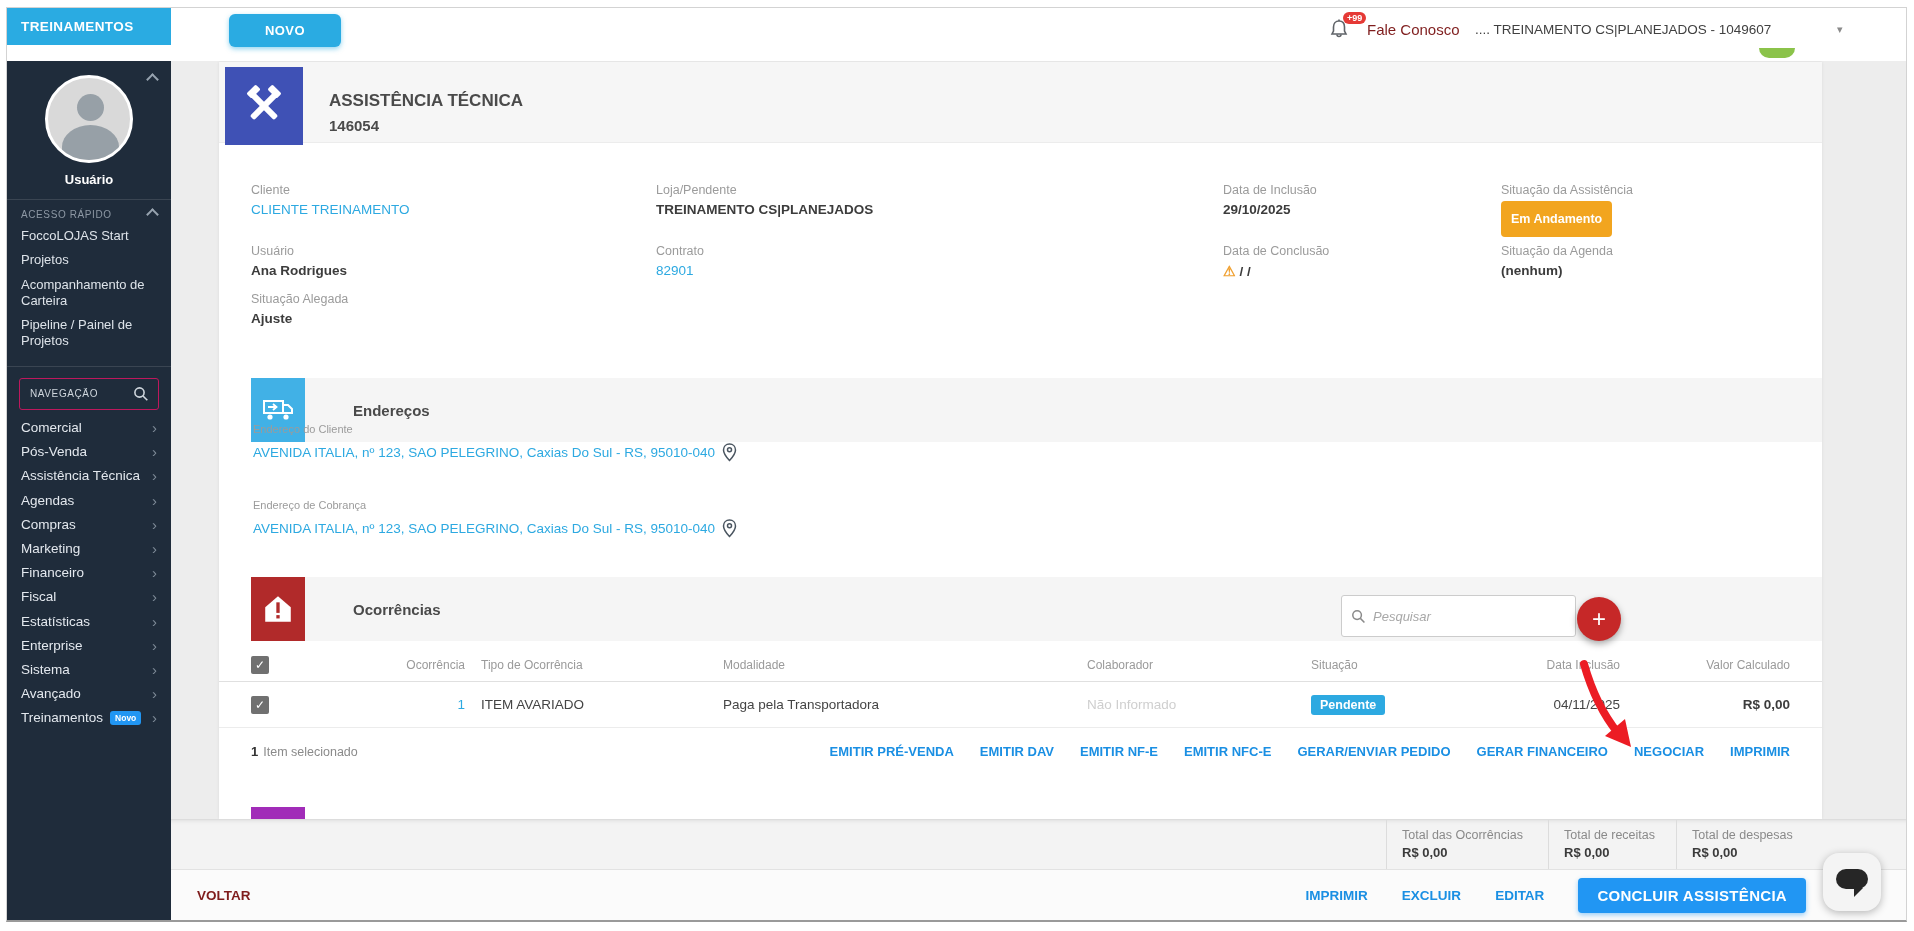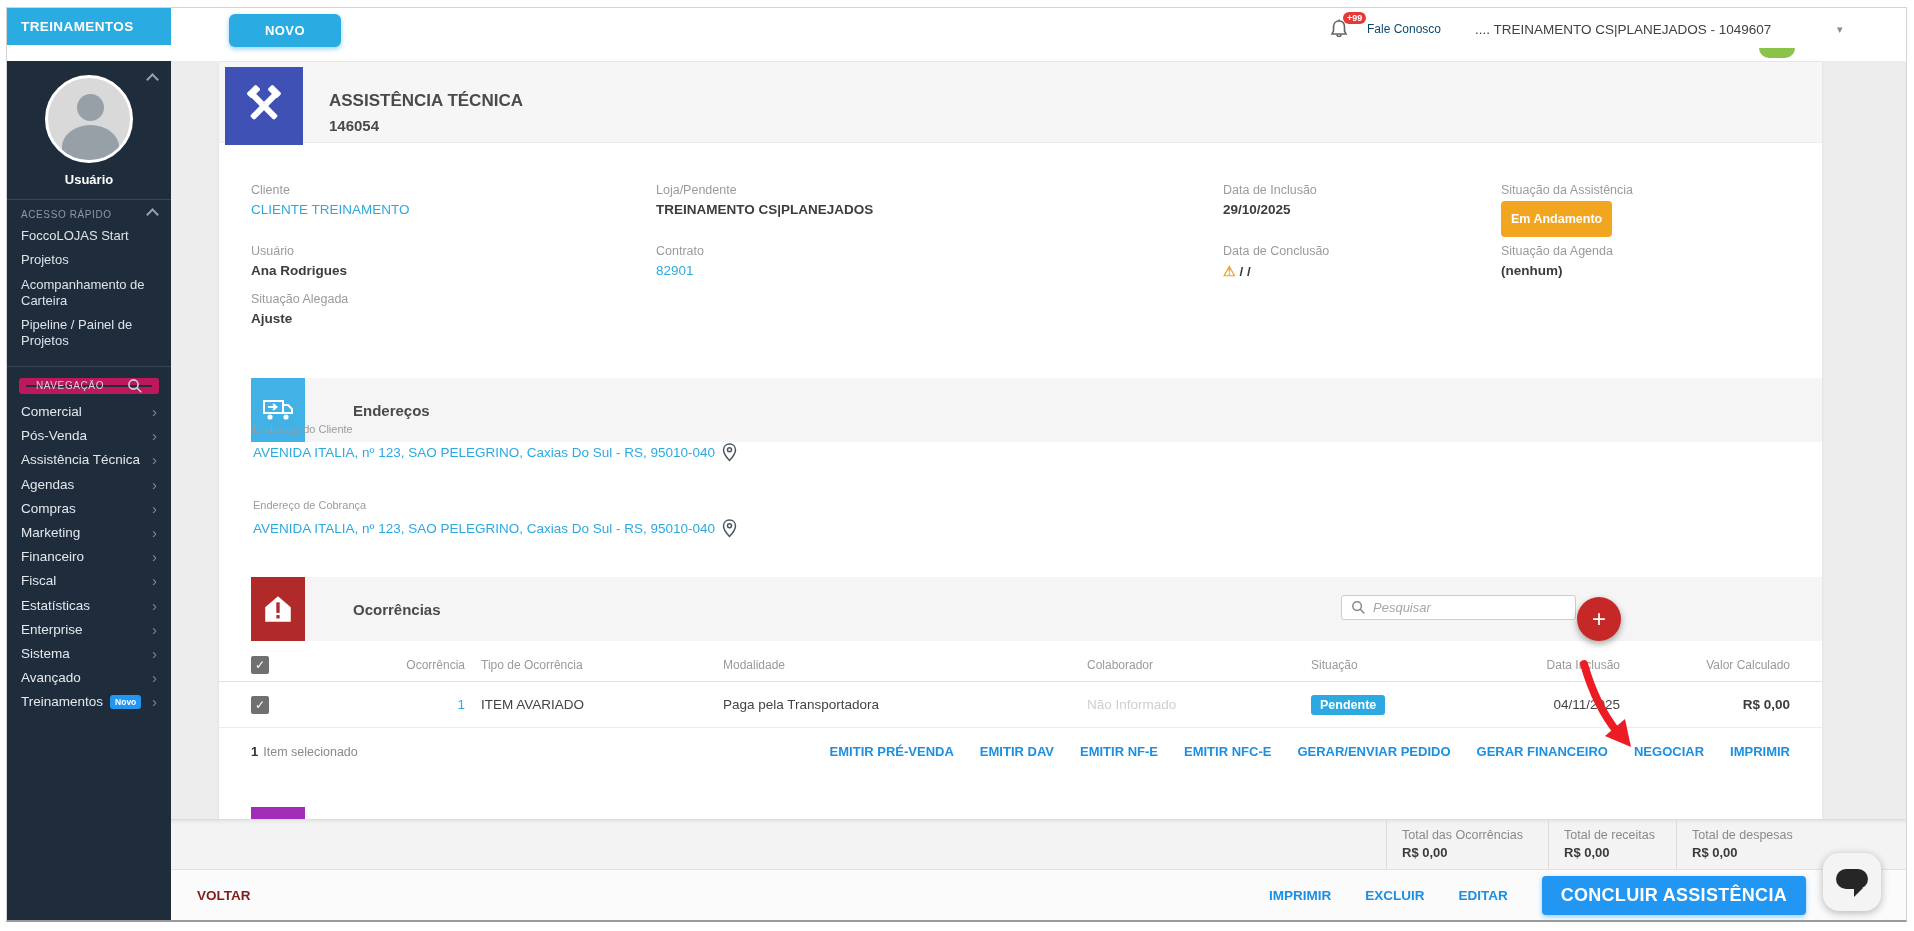--- a/index.html
+++ b/index.html
@@ -6,37 +6,37 @@
   html,body{width:1914px;height:931px;background:#fff;font-family:"Liberation Sans",sans-serif;}
   .abs{position:absolute;}
   #app{position:absolute;left:6px;top:7px;width:1901px;height:915px;background:#ededed;border:1px solid #d3d3d3;border-bottom:2px solid #9a9a9a;overflow:hidden;}
   
   #topbar{position:absolute;left:0;top:0;right:0;height:53px;background:#fff;z-index:5;}
   #brand{position:absolute;left:0;top:0;width:164px;height:37px;background:#2aabe2;color:#fff;font-weight:bold;font-size:13.5px;letter-spacing:.4px;display:flex;align-items:center;padding-left:14px;}
   #novo-btn{position:absolute;left:222px;top:6px;width:112px;height:33px;background:#2aabe2;border:none;border-radius:6px;color:#fff;font-weight:bold;font-size:13px;letter-spacing:.4px;box-shadow:0 2px 5px rgba(41,171,226,.5);cursor:pointer;font-family:inherit;}
   .tb-right{position:absolute;top:0;height:42px;display:flex;align-items:center;}
   #bell-wrap{left:1322px;}
   #notif-badge{position:absolute;left:14px;top:4px;background:#e53935;color:#fff;font-size:9px;font-weight:bold;border-radius:8px;padding:1px 4px;line-height:10px;}
-  #fale{left:1360px;font-size:12px;color:#0c4a6e;cursor:pointer;}
+  #fale{left:1360px;font-size:15px;color:#7f1d1d;cursor:pointer;}
   #company{left:1468px;font-size:13.5px;color:#414141;cursor:pointer;}
   #tb-caret{left:1830px;font-size:11px;color:#8a8a8a;cursor:pointer;}
   #green-pill{position:absolute;left:1752px;top:40px;width:36px;height:10px;background:#8bc34a;border-radius:0 0 12px 12px;z-index:6;cursor:pointer;}
   
   #sidebar{position:absolute;left:0;top:53px;width:164px;bottom:0;background:#1f2c3b;color:#dfe5ea;z-index:4;}
   .chev-up{display:inline-block;width:9px;height:9px;border-left:2px solid #97a3af;border-top:2px solid #97a3af;transform:rotate(45deg);}
   #side-collapse{position:absolute;right:14px;top:14px;cursor:pointer;}
   #avatar{width:88px;height:88px;border-radius:50%;background:#d9d9d9;border:3px solid #fff;margin:14px auto 0;position:relative;overflow:hidden;}
   #avatar:before{content:"";position:absolute;left:29px;top:16px;width:27px;height:27px;border-radius:50%;background:#97a0a7;}
   #avatar:after{content:"";position:absolute;left:14px;top:47px;width:57px;height:44px;border-radius:50% 50% 0 0;background:#97a0a7;}
   #user-label{text-align:center;font-size:13px;font-weight:bold;color:#fff;margin-top:9px;}
   .side-div{border-top:1px solid rgba(255,255,255,.12);margin-top:12px;}
   .side-sec{display:flex;justify-content:space-between;align-items:center;padding:9px 14px 4px;}
   .side-sec span.t{font-size:10px;letter-spacing:.6px;color:#8d98a4;}
   .qlink{font-size:13px;color:#dde3e9;padding:4px 14px;line-height:1.25;cursor:pointer;}
-  #nav-search{margin:11px 12px 6px;height:16px;border:7px solid #be185d;border-radius:3px;display:flex;align-items:center;justify-content:flex-end;}
+  #nav-search{margin:11px 12px 6px;height:32px;border:1px solid #be185d;border-radius:3px;display:flex;align-items:center;justify-content:flex-end;}
   #nav-search input{flex:1;background:transparent;border:none;outline:none;color:#cfd6dd;font-size:10px;letter-spacing:.6px;padding-left:10px;font-family:inherit;width:100px;}
   #nav-search input::placeholder{color:#cfd6dd;}
   .nav-item{display:flex;justify-content:space-between;align-items:center;padding:4.6px 14px;font-size:13.5px;color:#e3e8ee;cursor:pointer;}
   .nav-item .chev{color:#7e8b98;font-size:15px;line-height:1;}
   .nav-left{display:flex;align-items:center;gap:7px;}
   .novo-badge{background:#2196f3;color:#fff;font-size:8.5px;font-weight:bold;padding:2px 5px;border-radius:3px;}
   
   #main{position:absolute;left:164px;top:53px;right:0;bottom:0;background:#ededed;}
   #card{position:absolute;left:48px;top:1px;width:1603px;height:757px;background:#fff;box-shadow:0 0 3px rgba(0,0,0,.08);overflow:hidden;}
   #head-strip{position:absolute;left:0;top:0;right:0;height:81px;background:#f6f6f6;border-bottom:1px solid #ececec;}
@@ -46,21 +46,21 @@
   .flabel{font-size:12.5px;color:#9b9b9b;}
   .fval{font-size:13.5px;font-weight:bold;color:#3c3c3c;margin-top:5px;}
   .fval.link{color:#2da9e1;font-weight:normal;cursor:pointer;}
   .badge-or{display:inline-block;background:#f2a51f;color:#fff;font-size:12.5px;font-weight:bold;padding:11px 10px;border-radius:4px;margin-top:4px;}
   .warn{color:#f0a030;font-size:14px;margin-right:4px;}
   .sec-row{position:absolute;left:32px;right:0;height:64px;display:flex;}
   .sec-icon{width:54px;height:64px;display:flex;align-items:center;justify-content:center;flex:0 0 54px;}
   .sec-body{flex:1;background:#f5f5f5;display:flex;align-items:center;padding-left:48px;font-size:15px;font-weight:bold;color:#4a4a4a;}
   .addr-label{position:absolute;left:34px;font-size:11px;color:#9b9b9b;}
   .addr-link{position:absolute;left:34px;font-size:13.5px;color:#2da9e1;cursor:pointer;display:flex;align-items:center;gap:7px;}
-  #oc-search{position:absolute;left:1122px;top:533px;width:235px;height:25px;background:#fff;border:1px solid #ccc;border-radius:3px;display:flex;align-items:center;padding:0 9px;gap:7px;z-index:2;}
+  #oc-search{position:absolute;left:1122px;top:533px;width:235px;height:42px;background:#fff;border:1px solid #ccc;border-radius:3px;display:flex;align-items:center;padding:0 9px;gap:7px;z-index:2;}
   #oc-search input{border:none;outline:none;font-size:13px;font-style:italic;color:#777;width:170px;font-family:inherit;}
   #oc-search input::placeholder{color:#a8a8a8;font-style:italic;}
   #oc-add{position:absolute;left:1358px;top:535px;width:44px;height:44px;border-radius:50%;background:#c62828;color:#fff;border:none;font-size:24px;line-height:40px;text-align:center;box-shadow:0 3px 7px rgba(0,0,0,.35);cursor:pointer;z-index:2;font-family:inherit;}
   .trow{display:grid;grid-template-columns:30px 180px 250px 360px 220px 205px 100px 1fr;align-items:center;padding:0 32px;column-gap:4px;}
   #t-head{position:absolute;left:0;right:0;top:587px;height:33px;border-bottom:1px solid #e0e0e0;font-size:12px;color:#9a9a9a;}
   #t-row{position:absolute;left:0;right:0;top:620px;height:46px;border-bottom:1px solid #ececec;font-size:13.5px;color:#444;}
   .cb{width:18px;height:18px;background:#707070;border-radius:2px;color:#fff;font-size:12px;display:flex;align-items:center;justify-content:center;cursor:pointer;}
   .tr-r{text-align:right;}
   .badge-bl{display:inline-block;background:#2da9e1;color:#fff;font-size:12.5px;font-weight:bold;padding:3px 9px;border-radius:3px;}
   .muted{color:#cfcfcf;}
@@ -73,21 +73,21 @@
   #purple-sec{position:absolute;left:32px;top:745px;width:54px;height:54px;background:#a12cb8;}
   
   #totals-bar{position:absolute;left:0;right:0;top:758px;height:50px;background:#f3f3f3;border-top:1px solid #ddd;box-shadow:inset 0 5px 5px -5px rgba(0,0,0,.12);z-index:3;}
   .tot-cell{position:absolute;top:0;height:50px;border-left:1px solid #dcdcdc;padding:8px 0 0 15px;}
   .tot-cell .tl{font-size:12.5px;color:#8a8a8a;}
   .tot-cell .tv{font-size:13px;font-weight:bold;color:#3b3b3b;margin-top:3px;}
   #action-bar{position:absolute;left:0;right:0;top:808px;bottom:0;background:#fbfbfb;border-top:1px solid #e2e2e2;display:flex;align-items:center;z-index:3;}
   #voltar{margin-left:26px;font-size:13.5px;font-weight:bold;color:#7f1d1d;cursor:pointer;}
   #bar-right{margin-left:auto;display:flex;align-items:center;gap:34px;padding-right:100px;}
   #bar-right .blink{font-size:13.5px;font-weight:bold;color:#1a8fe3;cursor:pointer;}
-  #concluir-btn{background:#2196f3;color:#fff;border:none;border-radius:4px;font-size:18px;font-weight:bold;letter-spacing:.3px;padding:9px 19px;box-shadow:0 2px 5px rgba(33,150,243,.45);cursor:pointer;font-family:inherit;}
+  #concluir-btn{background:#2196f3;color:#fff;border:none;border-radius:4px;font-size:15px;font-weight:bold;letter-spacing:.3px;padding:9px 19px;box-shadow:0 2px 5px rgba(33,150,243,.45);cursor:pointer;font-family:inherit;}
   
   #chat-btn{position:absolute;left:1816px;top:845px;width:58px;height:58px;border-radius:16px;background:#f4f4f4;box-shadow:0 2px 9px rgba(0,0,0,.28);z-index:20;cursor:pointer;}
   #chat-bubble{position:absolute;left:13px;top:16px;width:32px;height:20px;border-radius:10px;background:#262626;}
   #chat-tail{position:absolute;left:31px;top:35px;width:0;height:0;border-left:9px solid #262626;border-bottom:9px solid transparent;}
   
   #annot{position:absolute;left:0;top:0;width:1901px;height:915px;pointer-events:none;z-index:30;}
 </style>
 </head>
 <body>
 

